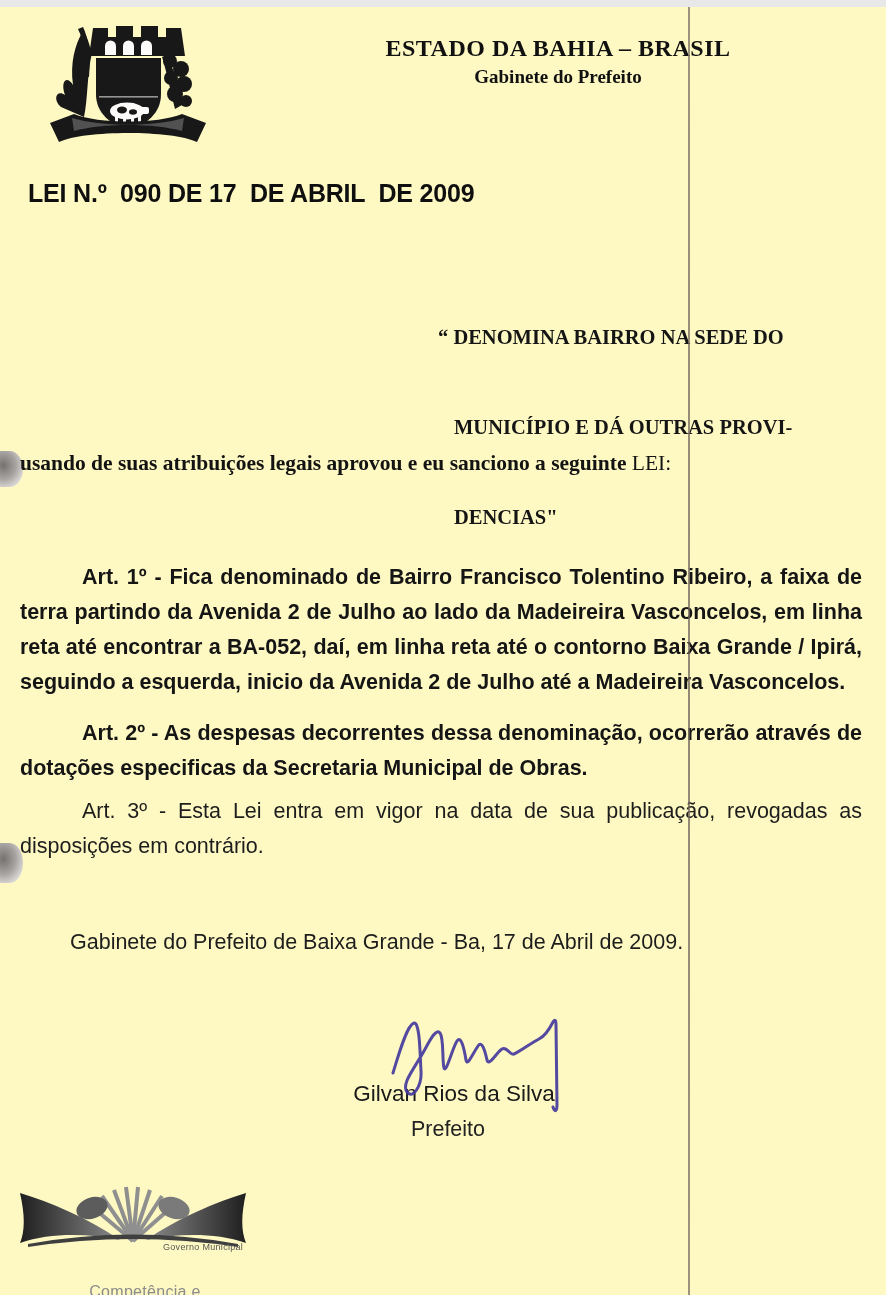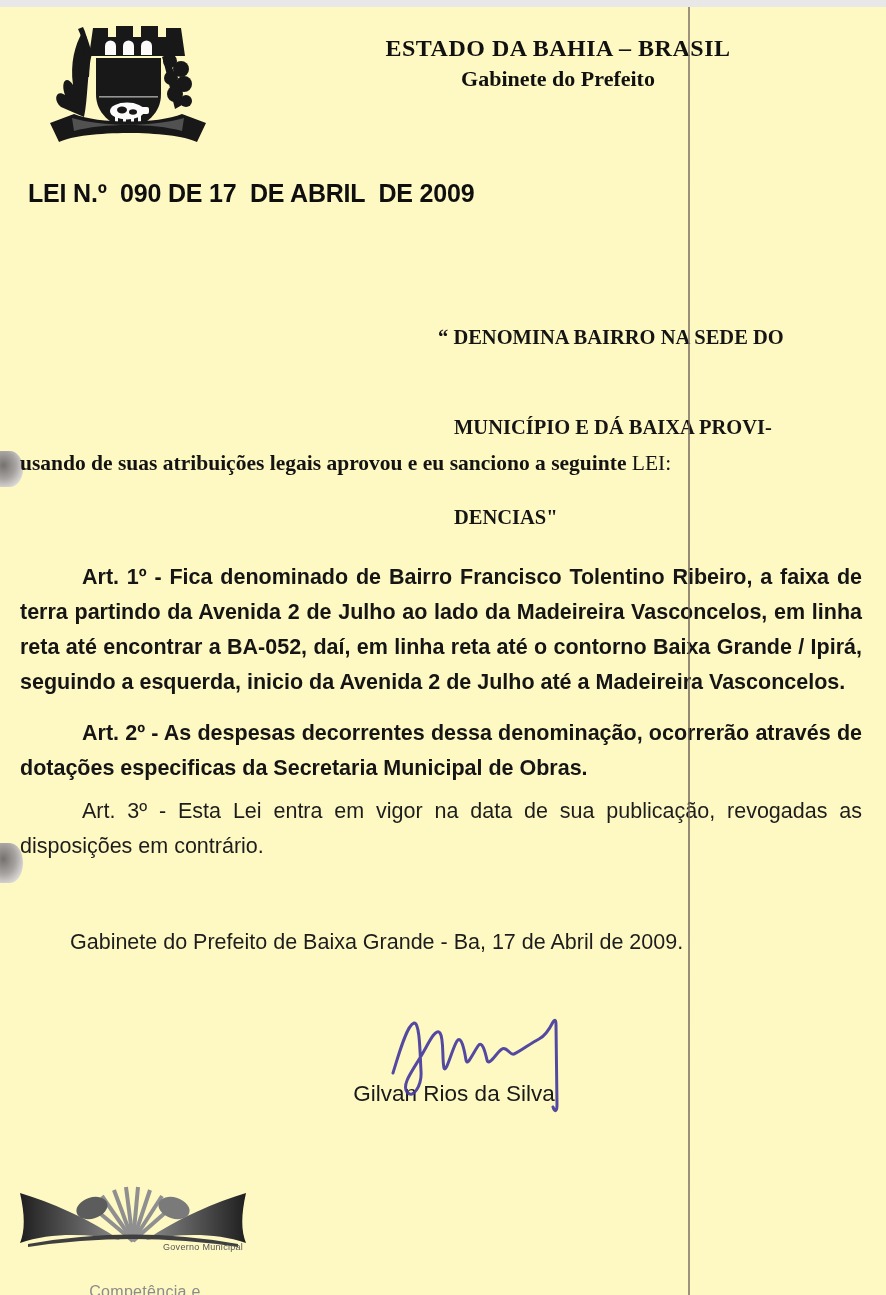--- a/index.html
+++ b/index.html
@@ -26,21 +26,21 @@
     background:radial-gradient(ellipse at 15% 40%, #75716e 0%, #a8a4a1 45%, #dedcda 78%, #f3f1ef 100%);
   }
   .blob1{top:444px;height:36px;}
   .blob2{top:836px;height:40px;}
 
   
   .crest{position:absolute;left:42px;top:4px;}
   .hdr{position:absolute;left:230px;top:28px;width:656px;text-align:center;}
   .hdr-state{font-family:"Liberation Serif",serif;font-weight:bold;font-size:24px;letter-spacing:.5px;color:#111;}
   .hdr-pref{font-size:27px;font-weight:bold;letter-spacing:-.2px;color:#0d0d0d;margin-top:3px;white-space:pre;}
-  .hdr-office{font-family:"Liberation Serif",serif;font-weight:bold;font-size:22px;margin-top:4px;color:#111;}
+  .hdr-office{font-family:"Liberation Serif",serif;font-weight:bold;font-size:19px;margin-top:4px;color:#111;}
 
   .law-title{position:absolute;left:28px;top:172px;font-size:25px;font-weight:bold;letter-spacing:-.2px;white-space:pre;color:#0f0f0f;}
 
   .epigraph{position:absolute;left:438px;top:255px;width:390px;
     font-family:"Liberation Serif",serif;font-weight:bold;font-size:20.5px;line-height:30px;color:#151515;white-space:pre;}
   .epigraph .indent{padding-left:16px;}
 
   .preamble1{position:absolute;left:84px;top:413px;font-family:"Liberation Serif",serif;font-size:21.5px;letter-spacing:.2px;color:#161616;}
   .preamble2{position:absolute;left:20px;top:444px;font-family:"Liberation Serif",serif;font-size:21.5px;color:#131313;}
   .preamble2 .b{font-weight:bold;}
@@ -121,36 +121,37 @@
 
   <div class="hdr">
     <div class="hdr-state">ESTADO DA BAHIA – BRASIL</div>
     <div class="hdr-office">Gabinete do Prefeito</div>
   </div>
 
   <div class="law-title">LEI N.º  090 DE 17  DE ABRIL  DE 2009</div>
 
   <div class="epigraph">
     <div>“ DENOMINA BAIRRO NA SEDE DO</div>
-    <div class="indent">MUNICÍPIO E DÁ BAIXA PROVI-</div>
+    <div class="indent">MUNICÍPIO E DÁ OUTRAS PROVI-</div>
     <div class="indent">DENCIAS"</div>
   </div>
 
   <div class="preamble2"><span class="b">usando de suas atribuições legais aprovou e eu sanciono a seguinte</span><span> LEI:</span></div>
 
   <p class="art art1">Art. 1º - Fica denominado de Bairro Francisco Tolentino Ribeiro, a faixa de terra partindo da Avenida 2 de Julho ao lado da Madeireira Vasconcelos, em linha reta até encontrar a BA-052, daí, em linha reta até o contorno Baixa Grande / Ipirá, seguindo a esquerda, inicio da Avenida 2 de Julho até a Madeireira Vasconcelos.</p>
   <p class="art art2">Art. 2º - As despesas decorrentes dessa denominação, ocorrerão através de dotações especificas da Secretaria Municipal de Obras.</p>
   <p class="art art3 regular">Art. 3º - Esta Lei entra em vigor na data de sua publicação, revogadas as disposições em contrário.</p>
 
   <div class="dateline">Gabinete do Prefeito de Baixa Grande - Ba, 17 de Abril de 2009.</div>
 
   <svg class="sig-svg" width="200" height="108" viewBox="0 0 200 108">
     <path d="M10,60 C16,40 24,12 31,10 C37,9 37,42 38,58 C39,72 30,87 24,79 C18,71 31,56 41,38 C47,27 53,15 57,20 C61,25 59,47 61,55 C63,61 69,36 74,28 C78,22 81,35 83,47 C84,54 89,42 95,33 C99,27 102,38 104,47 C106,54 113,40 119,36 C124,33 127,43 131,41 C138,38 148,30 156,26 C162,23 168,13 170,9 C172,6 173,7 173,12 L174,92 C174,98 172,100 170,94" fill="none" stroke="#443a9e" stroke-width="3" stroke-linecap="round" stroke-linejoin="round" opacity=".92"></path>
   </svg>
   <div class="sig-name">Gilvan Rios da Silva</div>
+  <div class="sig-role">Prefeito</div>
 
   <svg class="flogo-svg" width="238" height="66" viewBox="0 0 238 66">
     <defs>
       <linearGradient id="wingL" x1="0" y1="0" x2="1" y2="0">
         <stop offset="0" stop-color="#1f1f1f"></stop>
           <stop offset="1" stop-color="#8a8a8a"></stop>
       </linearGradient>
       <linearGradient id="wingR" x1="1" y1="0" x2="0" y2="0">
         <stop offset="0" stop-color="#1f1f1f"></stop>
           <stop offset="1" stop-color="#8a8a8a"></stop>

